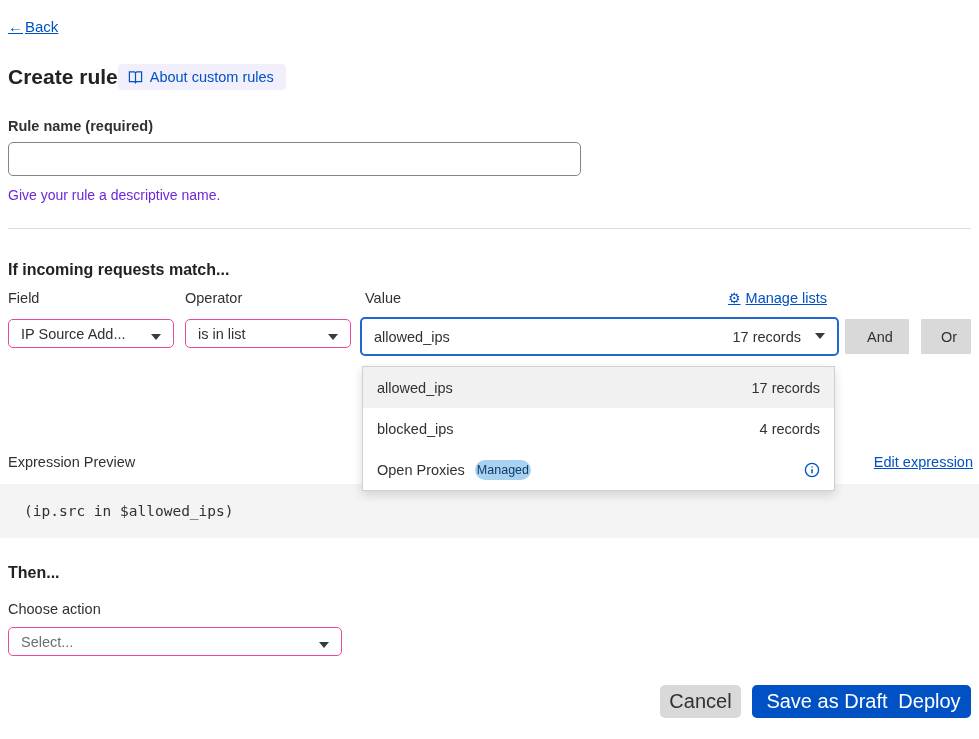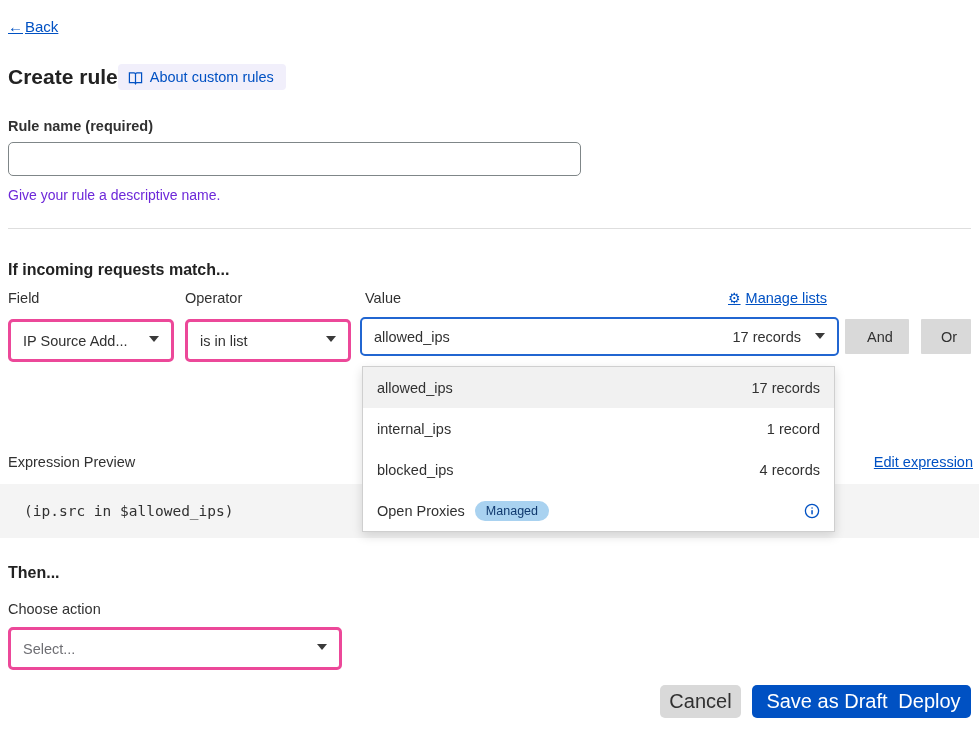--- a/index.html
+++ b/index.html
@@ -40,21 +40,21 @@
     align-items: center;
   }
   .page-title {
     margin: 0;
     font-size: 21px;
     font-weight: bold;
     color: #222222;
   }
   .about-badge {
     display: inline-flex;
-    align-items: flex-end;
+    align-items: center;
     gap: 7px;
     background: #f1effb;
     border-radius: 4px;
     padding: 5px 12px 5px 10px;
     font-size: 14.5px;
     color: #0051c3;
     cursor: pointer;
     text-decoration: none;
   }
 
@@ -118,22 +118,22 @@
   }
   .manage-lists .gear {
     text-decoration: none;
     font-size: 14px;
     display: inline-block;
   }
 
   
   .select {
     position: absolute;
-    height: 43px;
-    border: 3px solid #ec4899;
+    height: 29px;
+    border: 1px solid #ec4899;
     border-radius: 5px;
     background: #fff;
     display: flex;
     align-items: center;
     padding: 0 30px 0 12px;
     font-size: 14.5px;
     box-sizing: border-box;
     cursor: pointer;
   }
   .select .chevron {
@@ -192,21 +192,21 @@
     font-size: 14.5px;
     cursor: pointer;
   }
   .dropdown-item.highlighted { background: #f1f1f1; }
   .dropdown-item .meta { margin-left: auto; color: #313131; }
   .managed-badge {
     margin-left: 10px;
     background: #a9d2f0;
     color: #10396e;
     font-size: 12.5px;
-    padding: 3px 11px;
+    padding: 3px 2px;
     border-radius: 11px;
   }
   .info-icon { margin-left: auto; display: inline-flex; cursor: pointer; }
 
   
   .expr-label { position: absolute; left: 8px; top: 454px; font-size: 14.5px; }
   .edit-expression {
     position: absolute;
     top: 454px;
     right: 6px;
@@ -299,24 +299,20 @@
     <span class="chevron"></span>
   </div>
 
   <button class="btn and-btn">And</button>
   <button class="btn or-btn">Or</button>
 
   <div class="dropdown-panel">
     <div class="dropdown-item highlighted">
       <span>allowed_ips</span>
       <span class="meta">17 records</span>
-    </div>
-    <div class="dropdown-item">
-      <span>internal_ips</span>
-      <span class="meta">1 record</span>
     </div>
     <div class="dropdown-item">
       <span>blocked_ips</span>
       <span class="meta">4 records</span>
     </div>
     <div class="dropdown-item">
       <span>Open Proxies</span>
       <span class="managed-badge">Managed</span>
       <span class="info-icon">
         <svg width="16" height="16" viewBox="0 0 16 16" fill="none">

